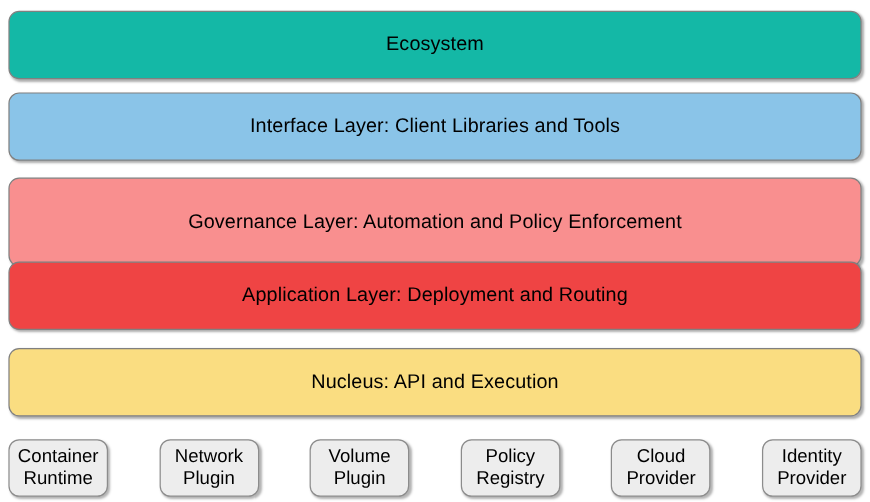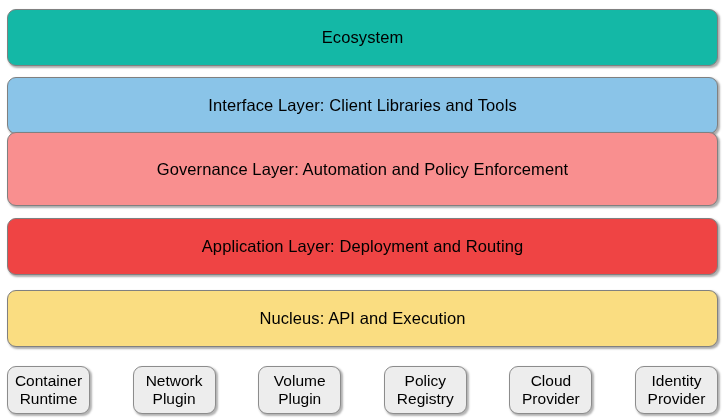--- a/index.html
+++ b/index.html
@@ -50,21 +50,21 @@
     line-height: 1;
     color: #000000;
     text-align: center;
     letter-spacing: 0.1px;
     white-space: nowrap;
   }
 
   
   .layer-ecosystem   { top: 9px;   height: 57px; }
   .layer-interface   { top: 77px;  height: 57px; }
-  .layer-governance  { top: 132px; height: 74px; justify-content: center; }
+  .layer-governance  { top: 148px; height: 74px; justify-content: center; }
   .layer-application { top: 218px; height: 57px; }
   .layer-nucleus     { top: 290px; height: 57px; }
 
   
   .component-row {
     position: absolute;
     left: 7px;
     top: 366px;
     width: 711px;
     height: 48px;

